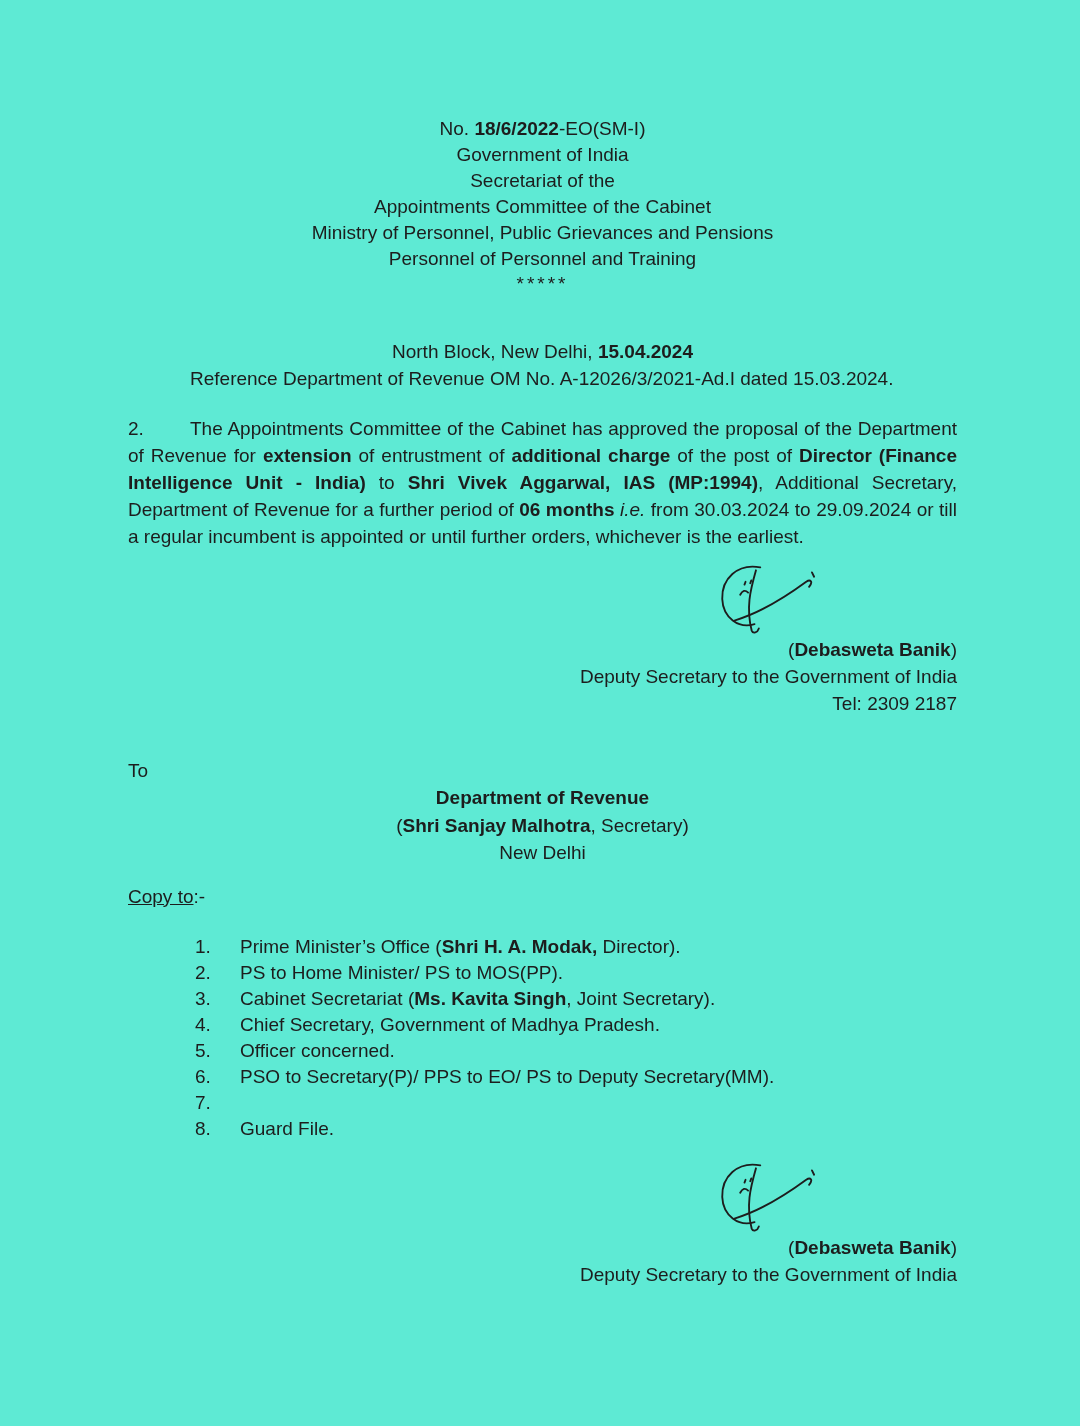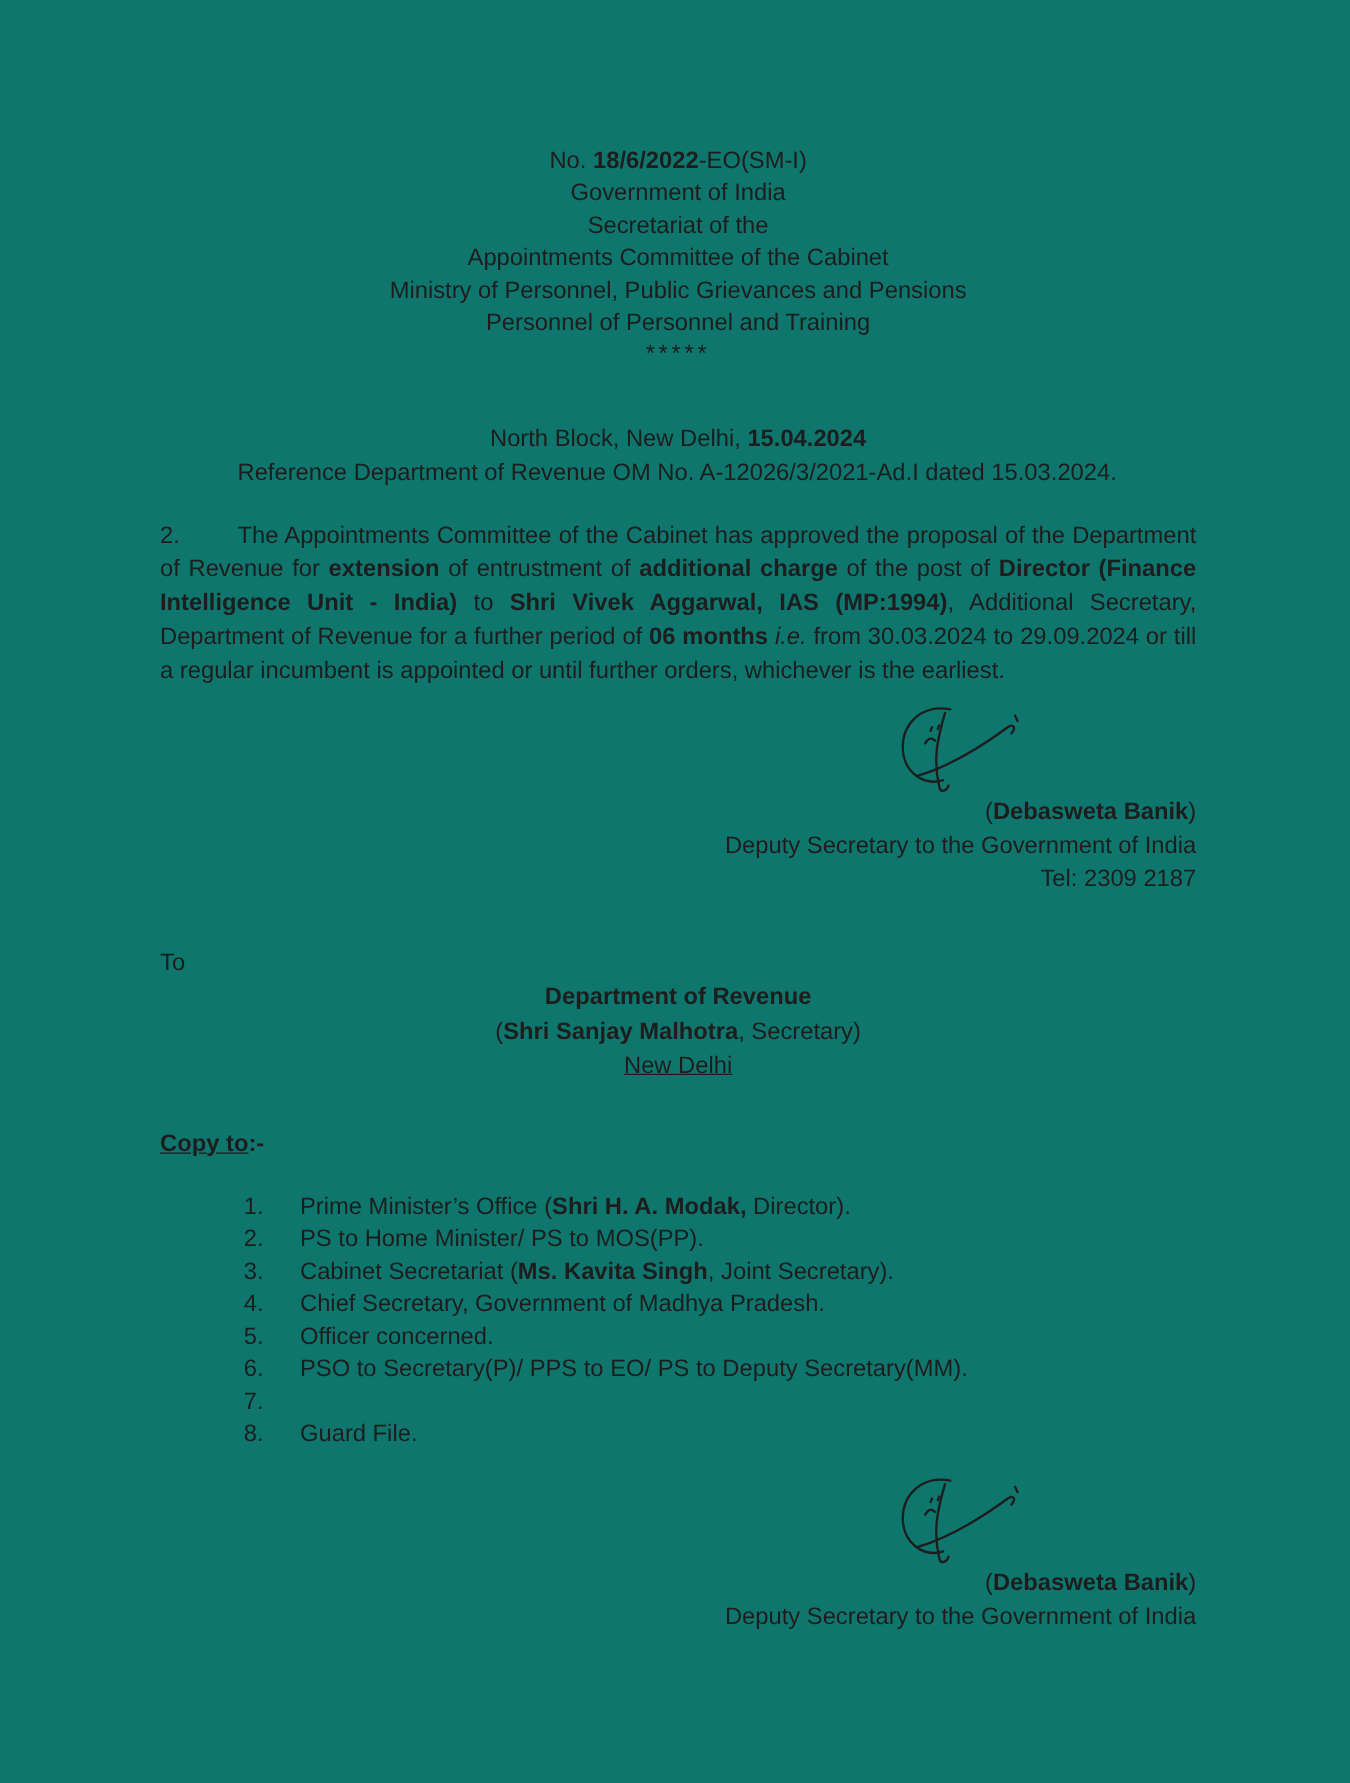--- a/index.html
+++ b/index.html
@@ -1,37 +1,37 @@
 <!DOCTYPE html>
 <html><head>
 <meta charset="utf-8">
 <style>
   html,body{margin:0;padding:0;background:#ffffff;}
   .page{
     position:relative;
     width:1080px;height:1426px;
-    background:#0f766e;color:#1d1d1d;
+    background:#5eead4;color:#1d1d1d;
     font-family:"Liberation Sans","DejaVu Sans",sans-serif;
     font-size:19px;line-height:27px;
     box-sizing:border-box;
     padding:116px 123px 0 128px;
     overflow:hidden;
   }
   .header{text-align:center;line-height:26px;}
   .stars{letter-spacing:3px;line-height:24px;}
   .dateline{text-align:center;margin-top:42px;}
   .reference{text-indent:62px;}
   .para{margin-top:23px;text-align:justify;}
   .para-num{display:inline-block;width:62px;}
   .sig-wrap{display:flex;justify-content:flex-end;}
   .sig-block{width:424px;text-align:right;}
   .sig-block svg{display:block;margin:12px auto 0;transform:translateX(16px);}
   .to-label{margin-top:40px;}
   .to-lines{line-height:27.5px;text-align:center;}
-  .copy-heading{margin-top:35px;font-weight:bold;}
+  .copy-heading{margin-top:16px;}
   .u{text-decoration:underline;}
   .copy-list{margin-top:24px;margin-left:67px;}
   .copy-item{display:flex;line-height:26px;}
   .copy-num{width:45px;flex:none;}
   .sig-wrap.second{margin-top:6px;}
 </style>
 </head>
 <body>
 
 <div class="page">
@@ -68,21 +68,21 @@
       <div><span>(</span><span style="font-weight: 700;">Debasweta Banik</span><span>)</span></div>
       <div>Deputy Secretary to the Government of India</div>
       <div>Tel: 2309 2187</div>
     </div>
   </div>
 
   <div class="to-label">To</div>
   <div class="to-lines">
     <div><span style="font-weight: 700;">Department of Revenue</span></div>
     <div><span>(</span><span style="font-weight: 700;">Shri Sanjay Malhotra</span><span>, Secretary)</span></div>
-    <div><span style="text-decoration: underline;">New Delhi</span></div>
+    <div><span style="">New Delhi</span></div>
   </div>
 
   <div class="copy-heading"><span class="u">Copy to</span><span>:-</span></div>
 
   <div class="copy-list">
     <div class="copy-item">
         <span class="copy-num">1.</span>
         <span><span>Prime Minister’s Office (</span><span style="font-weight: 700;">Shri H. A. Modak,</span><span> Director).</span></span>
       </div>
     <div class="copy-item">

